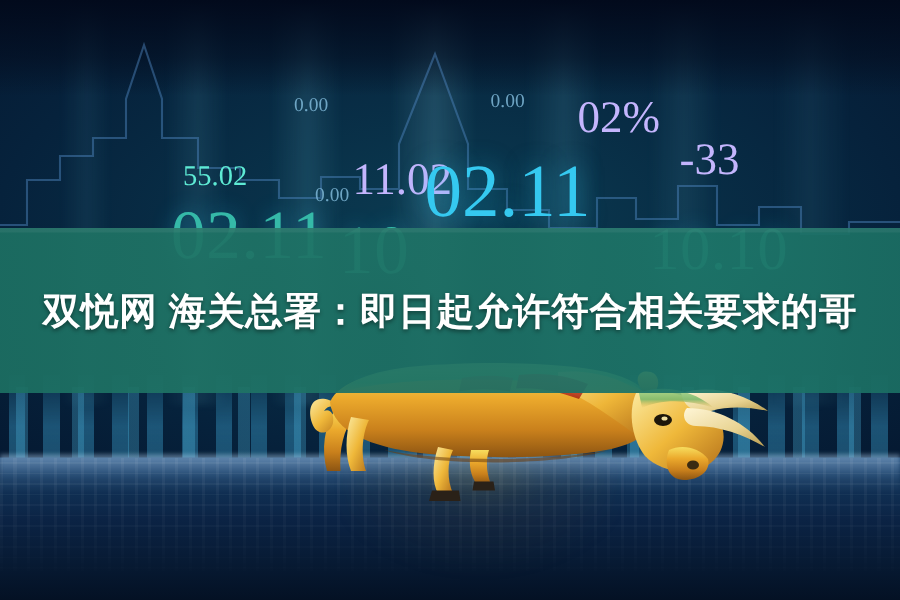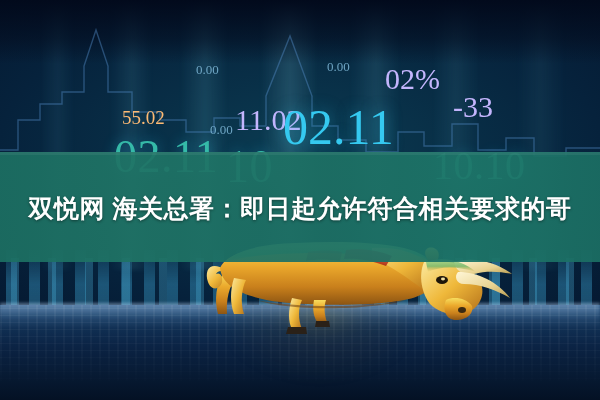--- a/index.html
+++ b/index.html
@@ -35,21 +35,21 @@
   .topfade{position:absolute;left:0;top:0;width:600px;height:64px;
     background:linear-gradient(180deg,#020a1c 0%,rgba(3,12,30,0.55) 60%,rgba(3,12,30,0) 100%);}
 
   
   .linechart{position:absolute;left:0;top:0;width:600px;height:200px;opacity:.55;}
 
   
   .num{position:absolute;color:#6fd6ee;white-space:nowrap;
        font-family:Liberation Serif, serif;font-weight:400;}
   .num.sm{font-size:13px;color:#7fb8d8;opacity:.85;}
-  .num.md{font-size:19px;color:#fdba74;}
+  .num.md{font-size:19px;color:#5eead4;}
   .num.lg{font-size:30px;color:#c4b5fd;}
   .num.xl{font-size:46px;font-weight:400;letter-spacing:.5px;
           color:#2fd4e8;text-shadow:0 0 14px rgba(40,200,240,.45);}
   .num.xxl{font-size:50px;color:#35c9f0;text-shadow:0 0 16px rgba(40,200,240,.5);}
   .num.teal{color:#35b9a8;}
 
   
   .bars{position:absolute;left:0;top:250px;width:600px;height:62px;
     background:repeating-linear-gradient(90deg,
       rgba(38,130,175,0.00) 0px, rgba(38,130,175,0.00) 6px,

